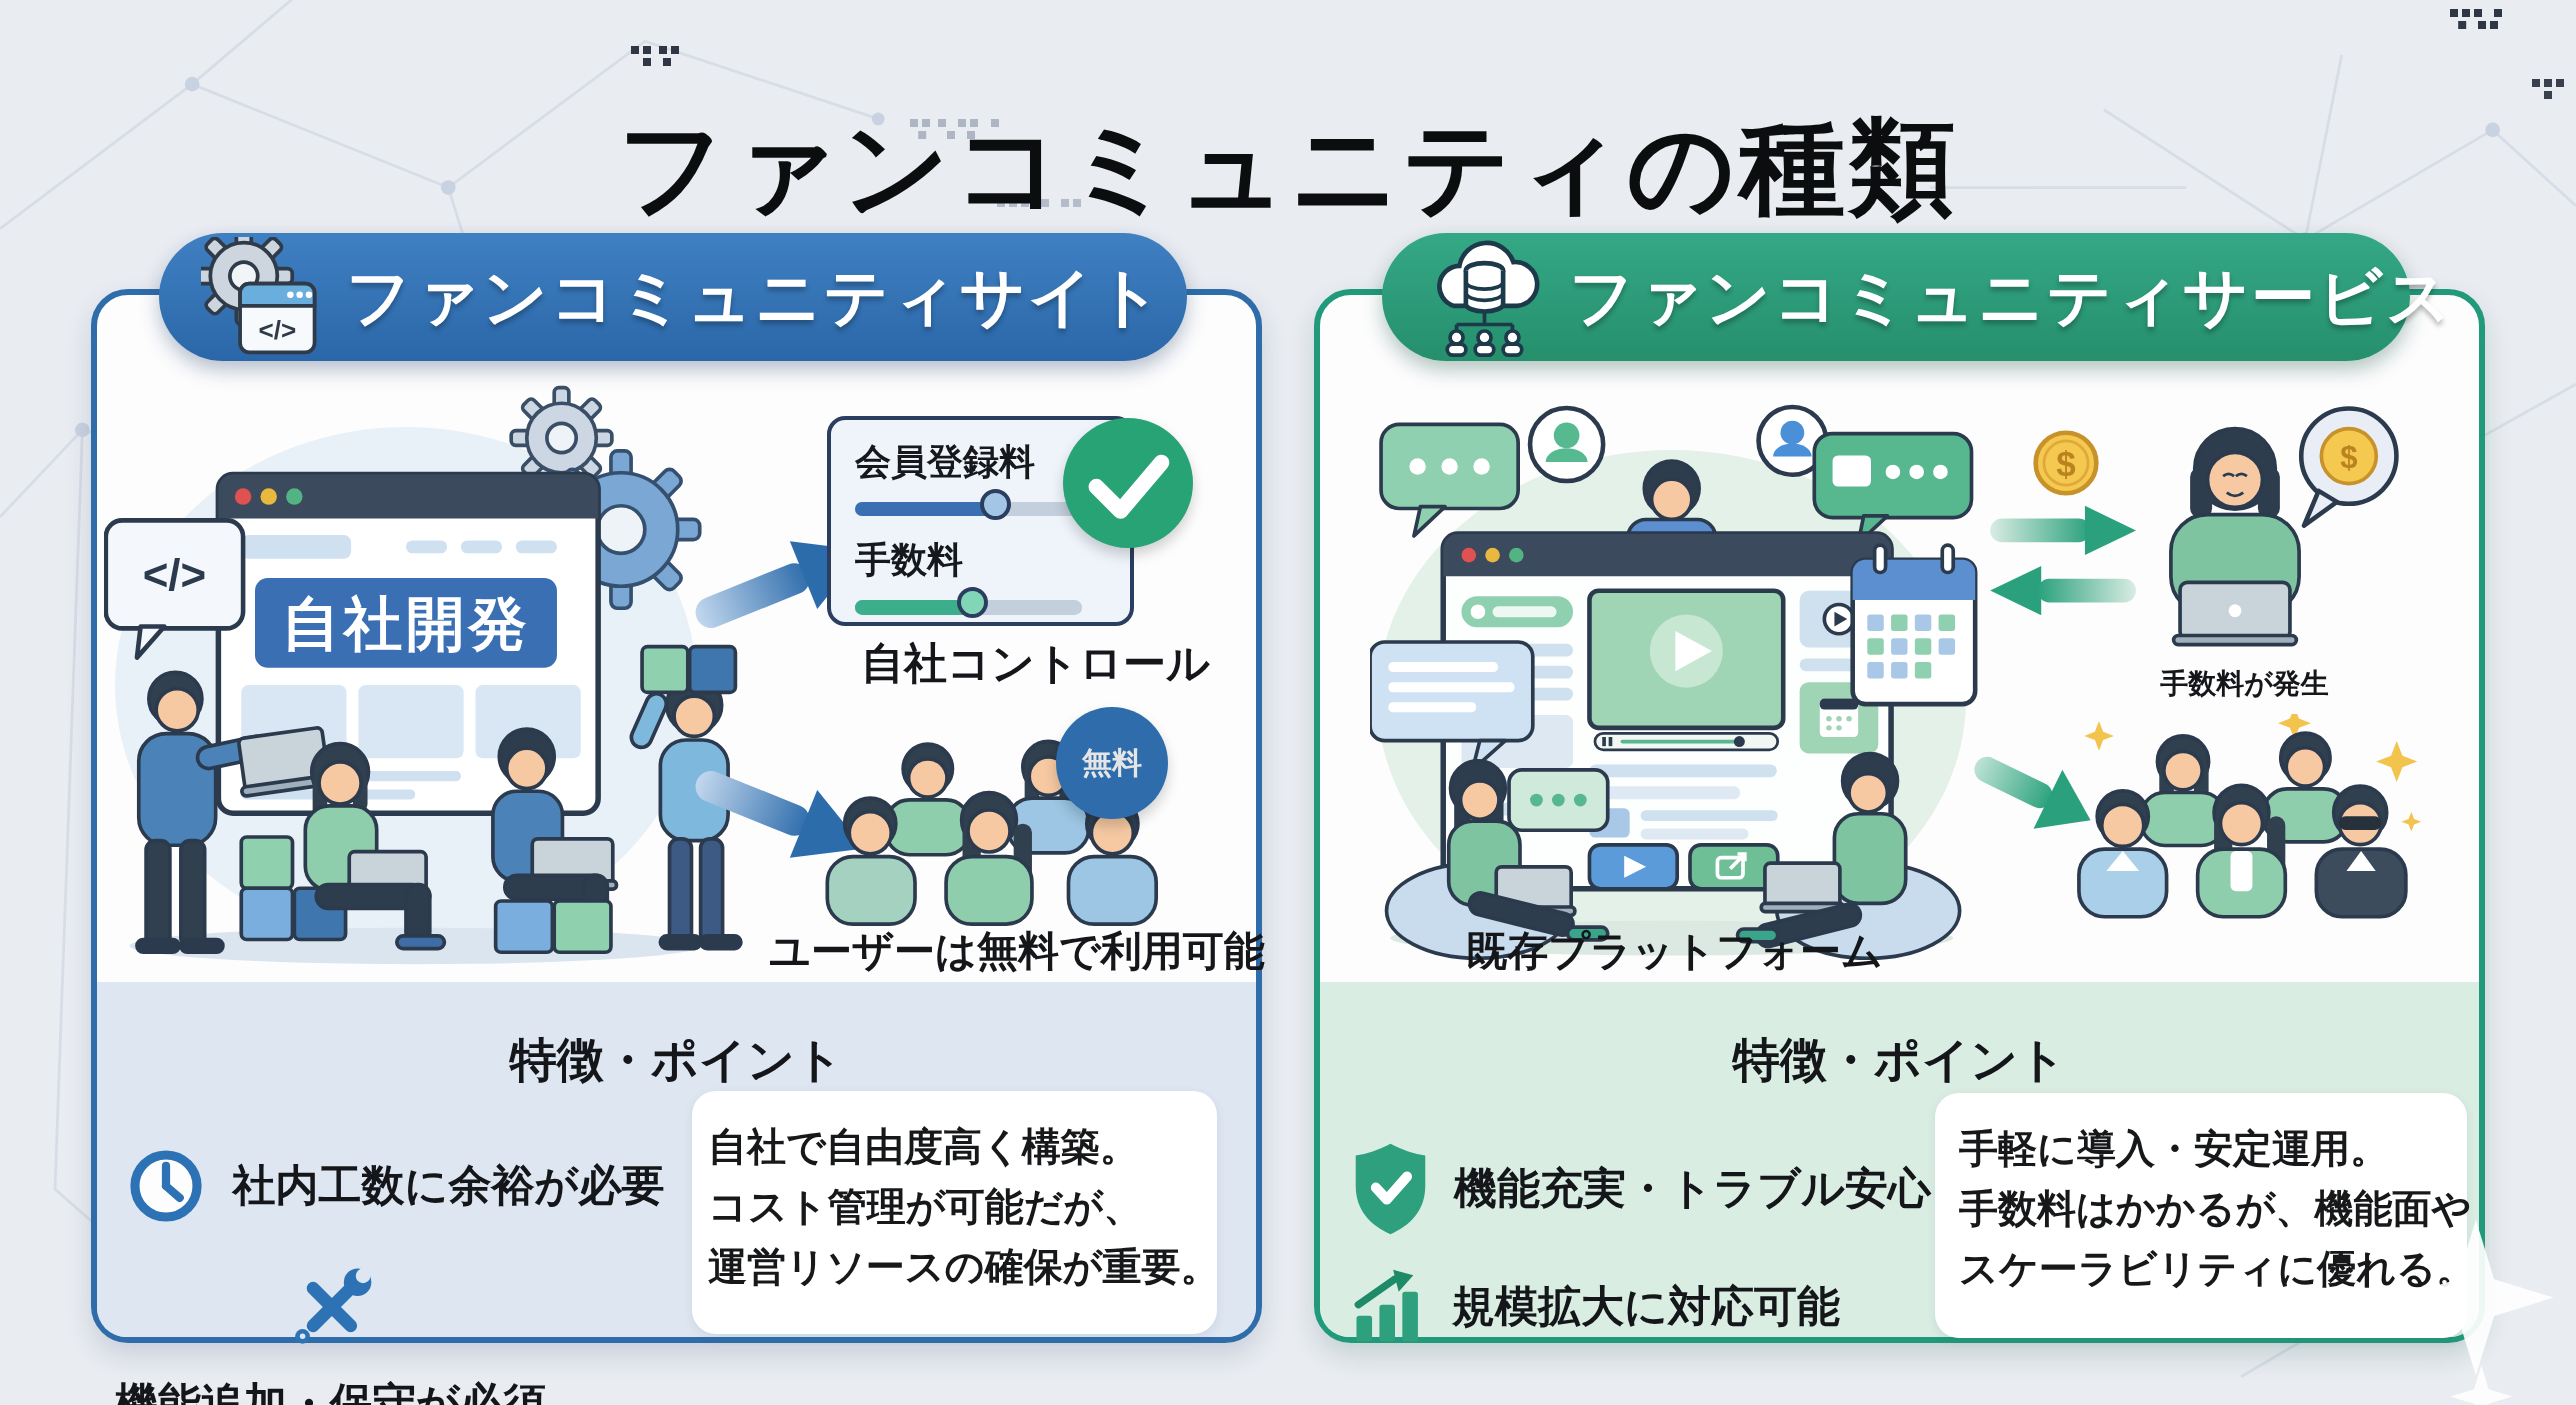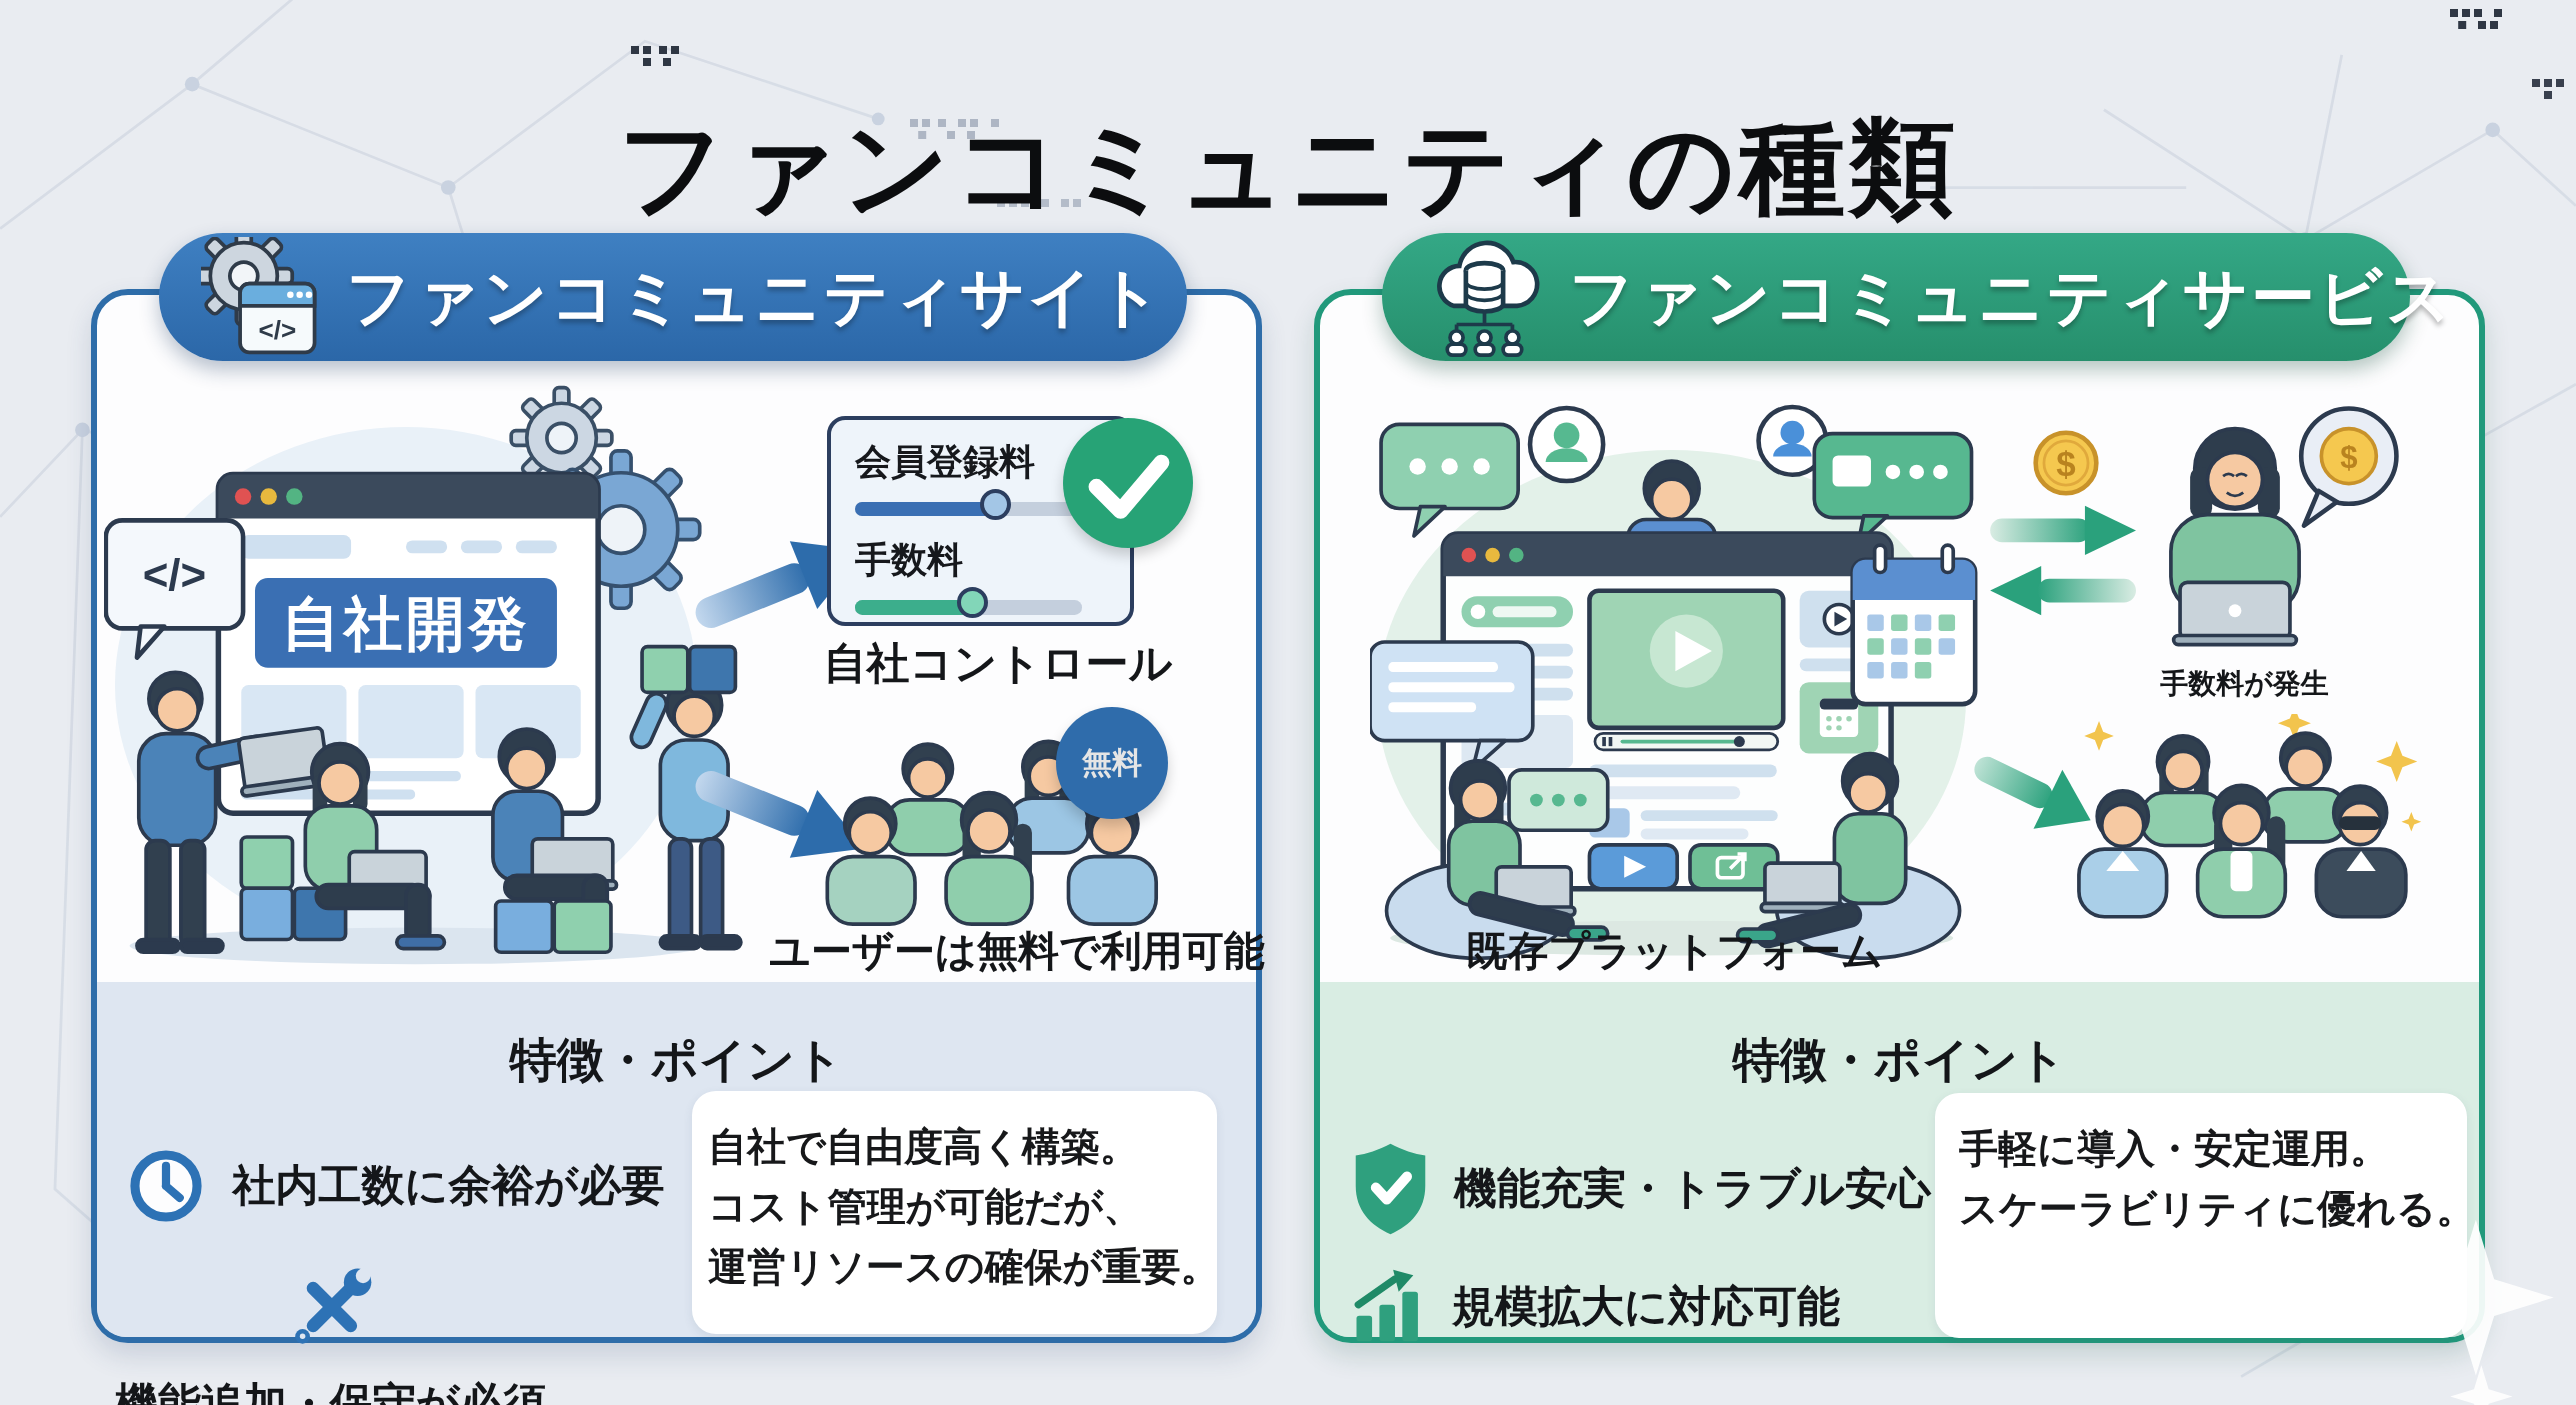--- a/index.html
+++ b/index.html
@@ -260,21 +260,21 @@
       <div class="track">
           <div class="fill teal"></div>
           <div class="knob teal"></div>
         </div>
     </div>
     <div class="check-badge">
       <svg viewBox="0 0 140 140" style="width:130px;height:130px;">
           <path d="M36 74 L62 100 L106 48" stroke="#fff" stroke-width="17" fill="none" stroke-linecap="round" stroke-linejoin="round"></path>
         </svg>
     </div>
-    <div class="caption" style="left:709px;top:340px;width:384px;font-size:43px;">自社コントロール</div>
+    <div class="caption" style="left:729px;top:340px;width:384px;font-size:43px;text-align:right;">自社コントロール</div>
 
     <svg class="abs" style="left:723px;top:426px;width:370px;height:209px;" viewBox="0 0 405 228">
       <g stroke="#2c3a4e" stroke-width="4">
         <circle cx="118" cy="52" r="27" fill="#31404f"></circle>
           <circle cx="118" cy="62" r="21" fill="#f6c9a2"></circle>
           <rect x="72" y="86" width="92" height="60" rx="26" fill="#8fceac"></rect>
         <circle cx="250" cy="50" r="28" fill="#31404f"></circle>
           <rect x="224" y="50" width="16" height="40" rx="8" fill="#31404f" stroke="none"></rect>
           <rect x="262" y="50" width="16" height="40" rx="8" fill="#31404f" stroke="none"></rect>
         <circle cx="250" cy="60" r="21" fill="#f6c9a2"></circle>
@@ -590,20 +590,21 @@
         <rect x="6" y="52" width="17" height="28" rx="3" fill="#2fa07e"></rect>
         <rect x="31" y="40" width="17" height="40" rx="3" fill="#2fa07e"></rect>
         <rect x="56" y="26" width="17" height="54" rx="3" fill="#2fa07e"></rect>
         <path d="M8 40 L48 12" stroke="#1f8a67" stroke-width="8" stroke-linecap="round" fill="none"></path>
         <polygon points="46,2 68,8 52,26" fill="#1f8a67"></polygon>
       </svg>
       <span class="bullet-text">規模拡大に対応可能</span>
     </div>
     <div class="note-card" style="left:615px;top:798px;width:532px;height:245px;padding-left:24px;">
       <div class="note-line">手軽に導入・安定運用。</div>
+      <div class="note-line">手数料はかかるが、機能面や</div>
       <div class="note-line">スケーラビリティに優れる。</div>
     </div>
   </section>
 
   <svg class="abs" style="left:2388px;top:1217px;width:194px;height:207px;z-index:6;" viewBox="0 0 212 226">
     <g fill="#ffffff" opacity="0.92">
       <path transform="translate(96,88) scale(5)" d="M0,-17 L4,-4 L17,0 L4,4 L0,17 L-4,4 L-17,0 L-4,-4 Z"></path>
       <path transform="translate(102,196) scale(2)" d="M0,-17 L4,-4 L17,0 L4,4 L0,17 L-4,4 L-17,0 L-4,-4 Z"></path>
     </g>
   </svg>

